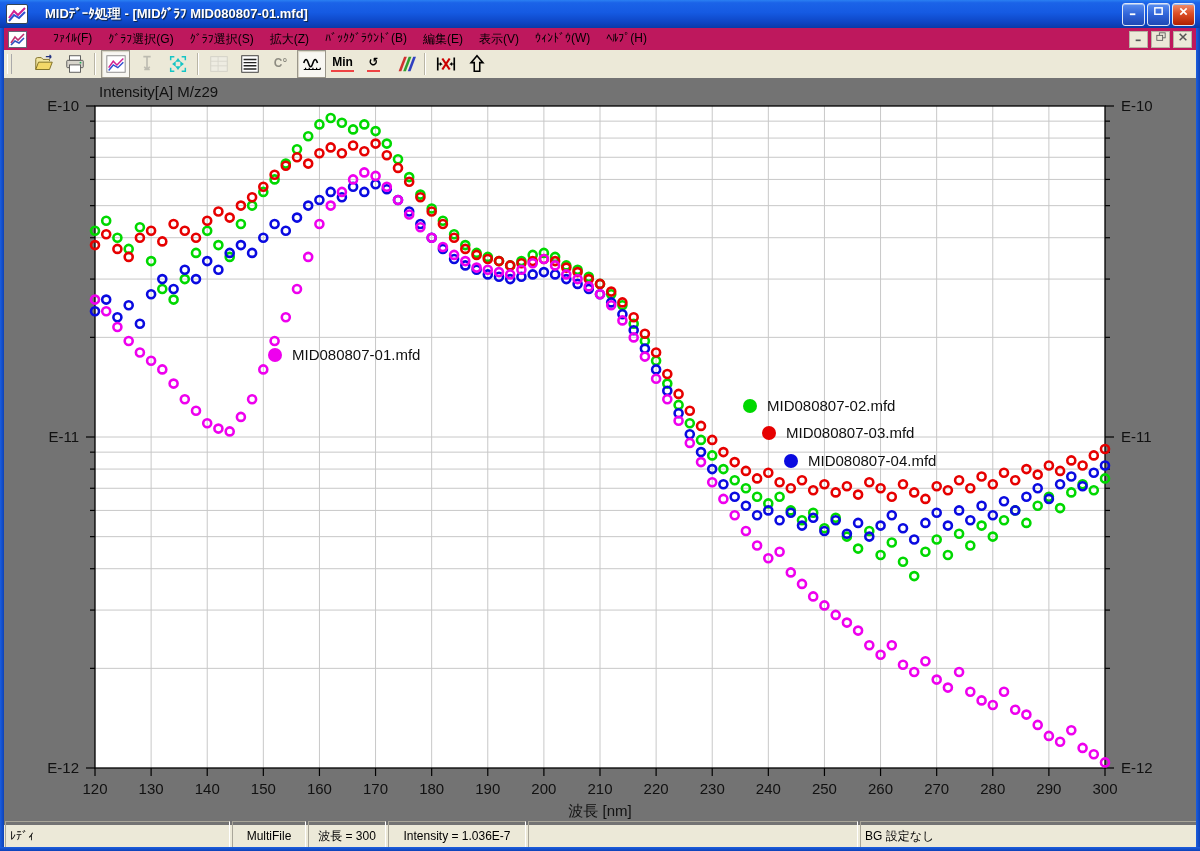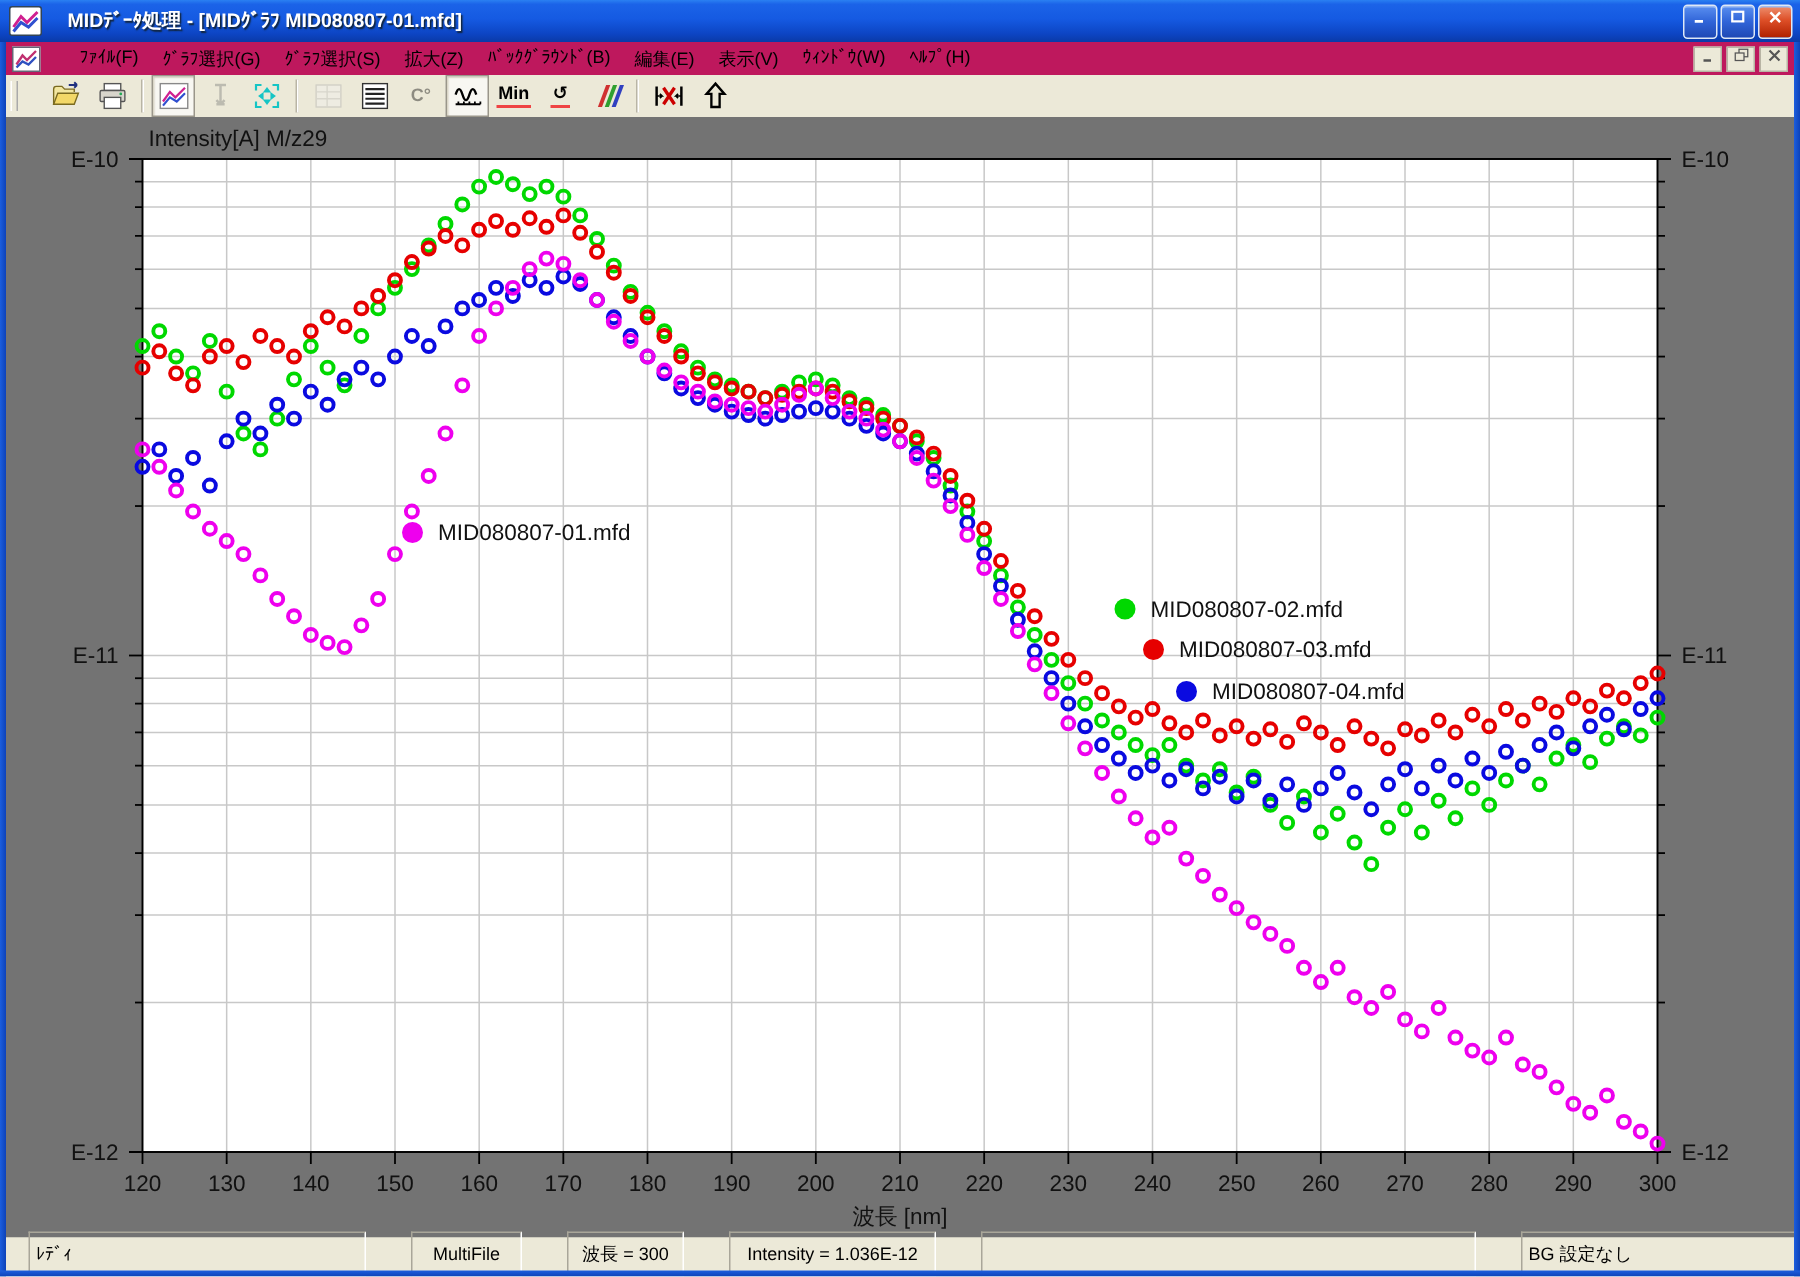--- a/index.html
+++ b/index.html
@@ -26,21 +26,21 @@
   .tbtn svg{width:22px;height:22px;}
   .tbtn.pressed{background:#f8f7f2;border:1px solid #9a968a;box-shadow:inset 1px 1px 1px #d6d2c2;}
   .tbtn.disabled{opacity:.40;filter:grayscale(1);}
   .tsep{width:1px;height:22px;background:#b9b5a5;border-right:1px solid #fff;margin:0 4px;}
   .glyph{font-size:12px;font-weight:bold;color:#000;border-bottom:2px solid #ef4444;padding:0 1px 1px 1px;line-height:13px;}
   
   #chart-wrap{left:4px;top:78px;width:1192px;height:747px;background:#737373;}
   #chart-svg{position:absolute;left:-4px;top:0;}
   
   #status-bar{left:4px;top:825px;width:1192px;height:22px;background:#ECE9D8;display:flex;align-items:center;font-size:12px;color:#000;}
-  .sp{height:16px;margin:0 15px;border:1px solid;border-color:#a9a699 #ffffff #ffffff #a9a699;display:flex;align-items:center;padding:6px 4px;white-space:nowrap;overflow:hidden;}
+  .sp{height:16px;margin:0 1px;border:1px solid;border-color:#a9a699 #ffffff #ffffff #a9a699;display:flex;align-items:center;padding:6px 4px;white-space:nowrap;overflow:hidden;}
   #resize-grip{width:14px;height:14px;margin-left:2px;background:
      radial-gradient(circle at 3px 11px,#999 1.2px,transparent 1.6px),
      radial-gradient(circle at 7px 11px,#999 1.2px,transparent 1.6px),
      radial-gradient(circle at 11px 11px,#999 1.2px,transparent 1.6px),
      radial-gradient(circle at 7px 7px,#999 1.2px,transparent 1.6px),
      radial-gradient(circle at 11px 7px,#999 1.2px,transparent 1.6px),
      radial-gradient(circle at 11px 3px,#999 1.2px,transparent 1.6px);}
   .blue-edge{background:linear-gradient(90deg,#1c5ede,#0d42b8);}
   #edge-l{left:0;top:28px;width:4px;height:823px;}
   #edge-r{left:1196px;top:28px;width:4px;height:823px;}
@@ -708,21 +708,21 @@
         <text x="808" y="388" fill="#111">MID080807-04.mfd</text>
       </g>
     </svg>
 </div>
 
 <div class="abs" id="status-bar">
   <div id="status-panels" style="display:flex;flex:1;align-items:center;">
       <div class="sp" style="width: 215px; justify-content: flex-start;">ﾚﾃﾞｨ</div>
       <div class="sp" style="width: 64px; justify-content: center;">MultiFile</div>
       <div class="sp" style="width: 68px; justify-content: center;">波長 = 300</div>
-      <div class="sp" style="width: 128px; justify-content: center;">Intensity = 1.036E-12</div>
+      <div class="sp" style="width: 128px; justify-content: center;">Intensity = 1.036E-7</div>
       <div class="sp" style="width: 320px; justify-content: flex-start;"></div>
       <div class="sp" style="width: 370px; justify-content: flex-start; flex: 1 1 0%;">BG 設定なし</div>
     </div>
   <div id="resize-grip"></div>
 </div>
 
 <div class="abs blue-edge" id="edge-l"></div>
 <div class="abs blue-edge" id="edge-r"></div>
 <div class="abs" id="edge-b"></div>
 

